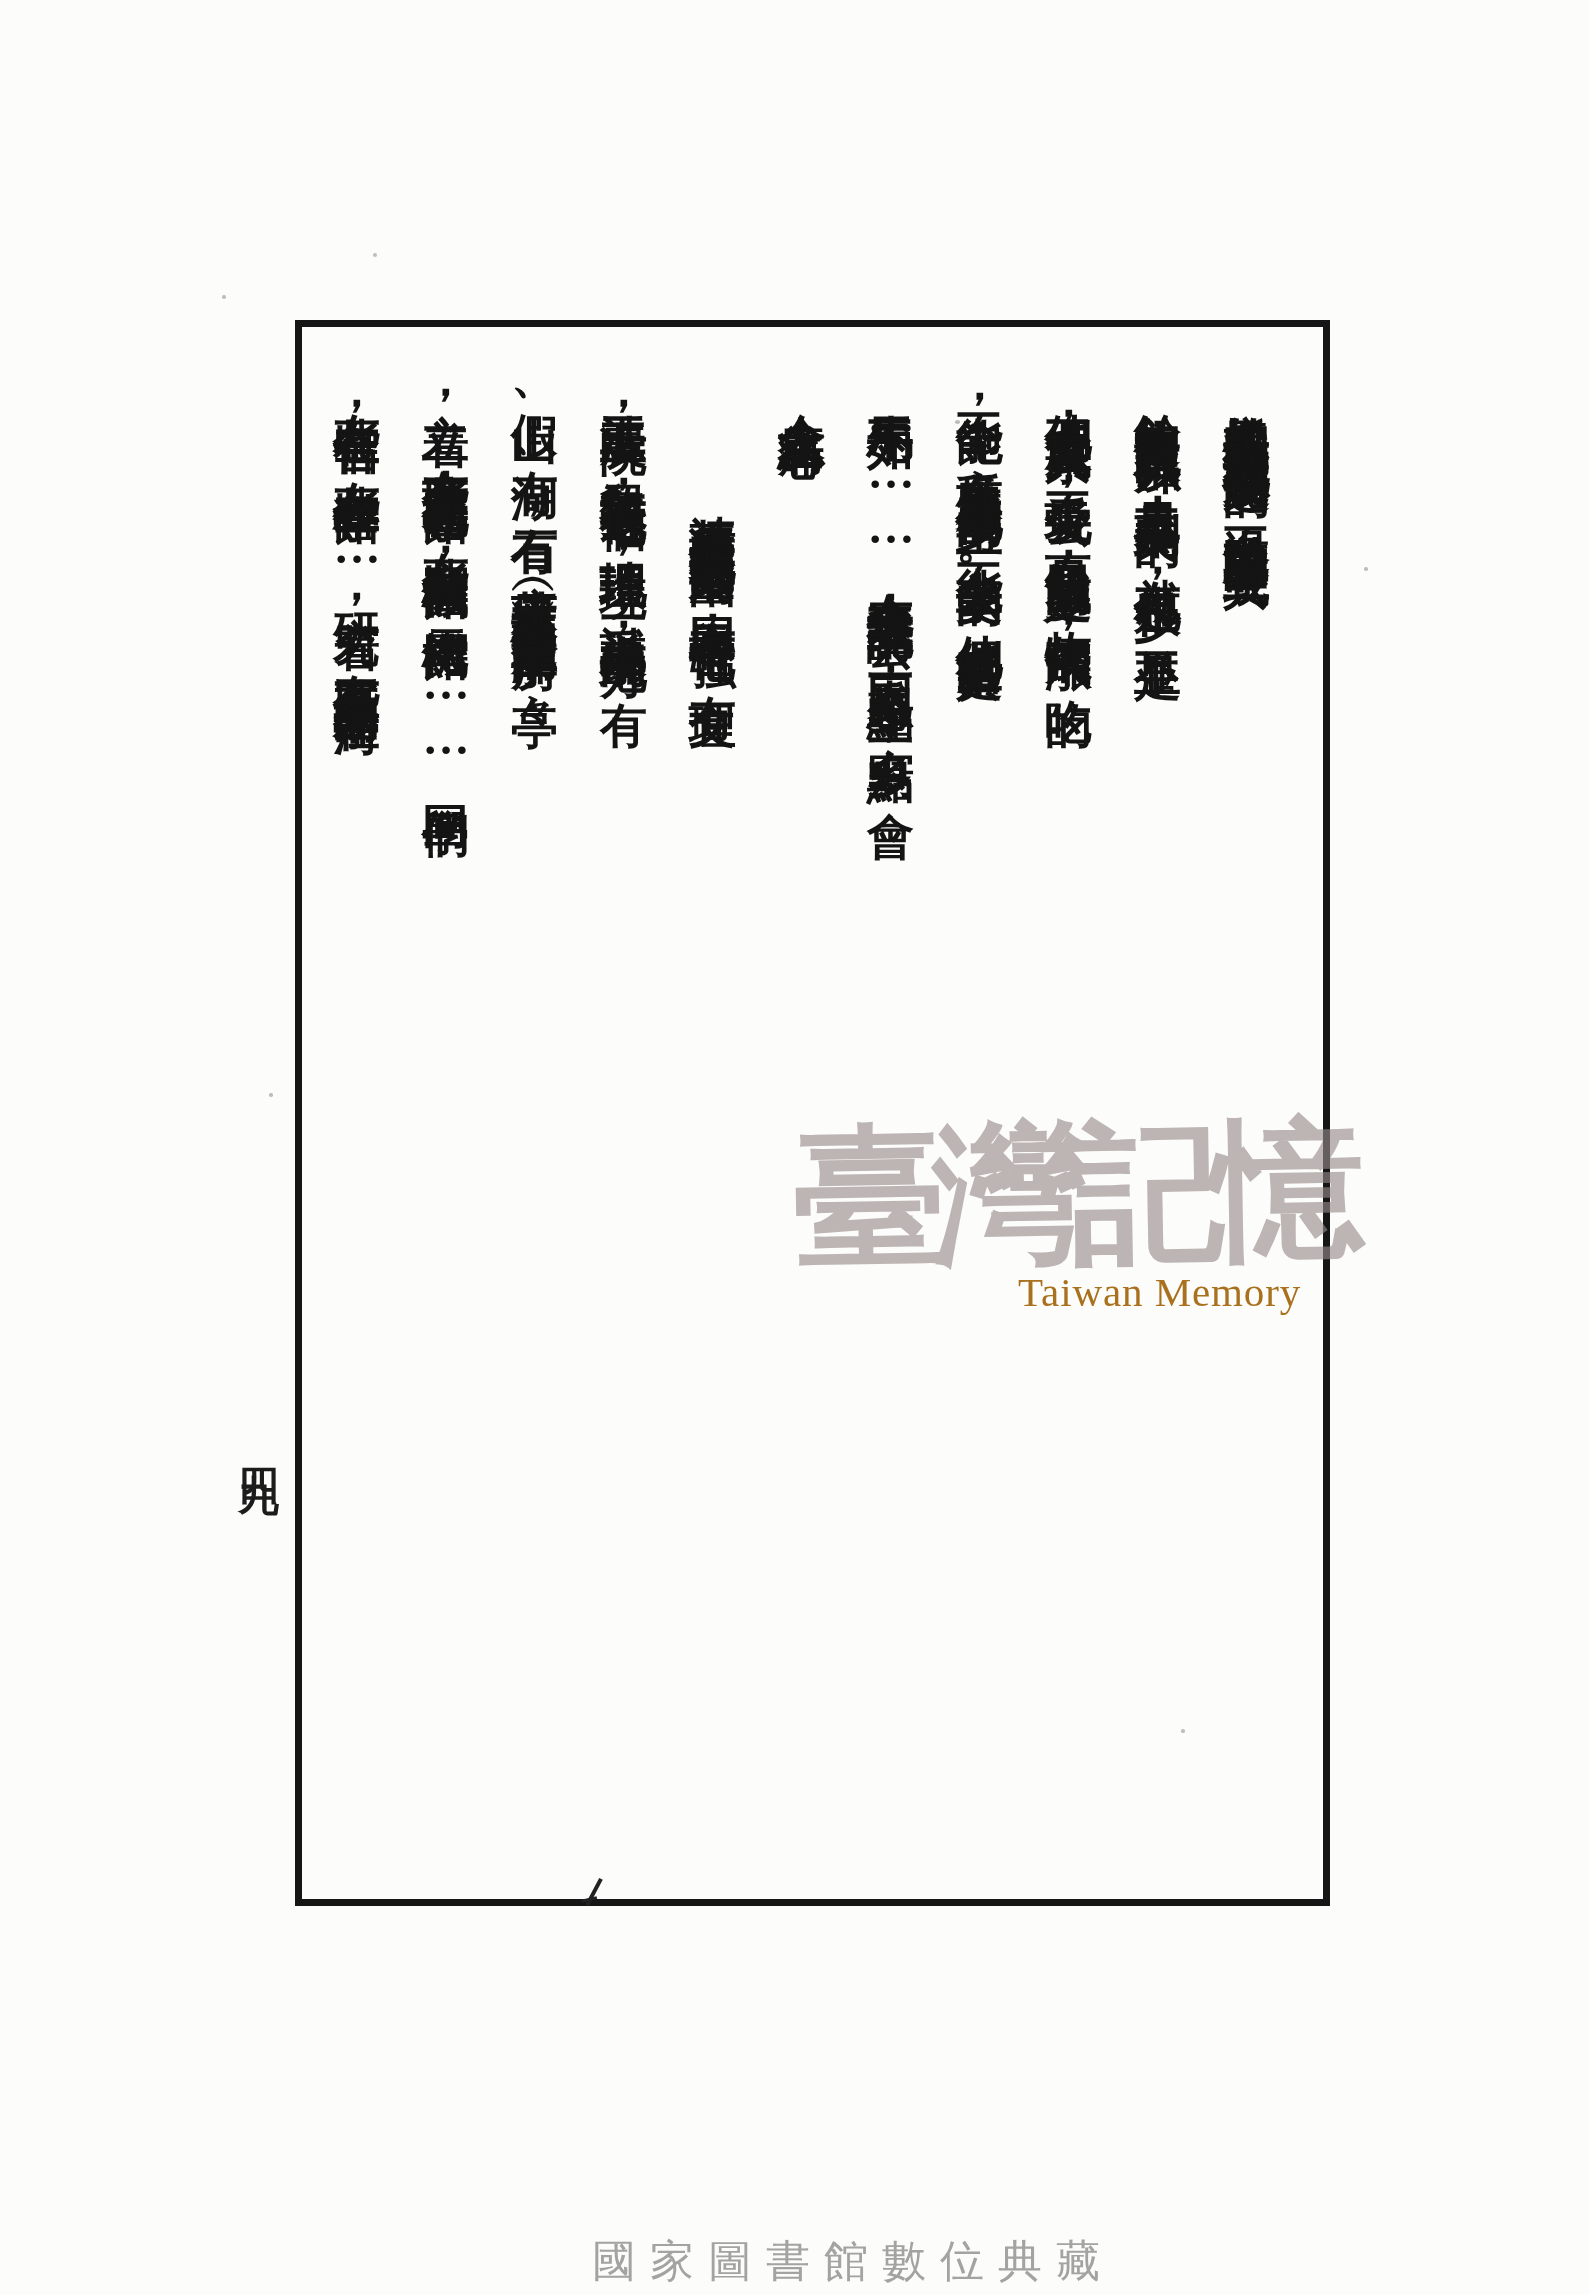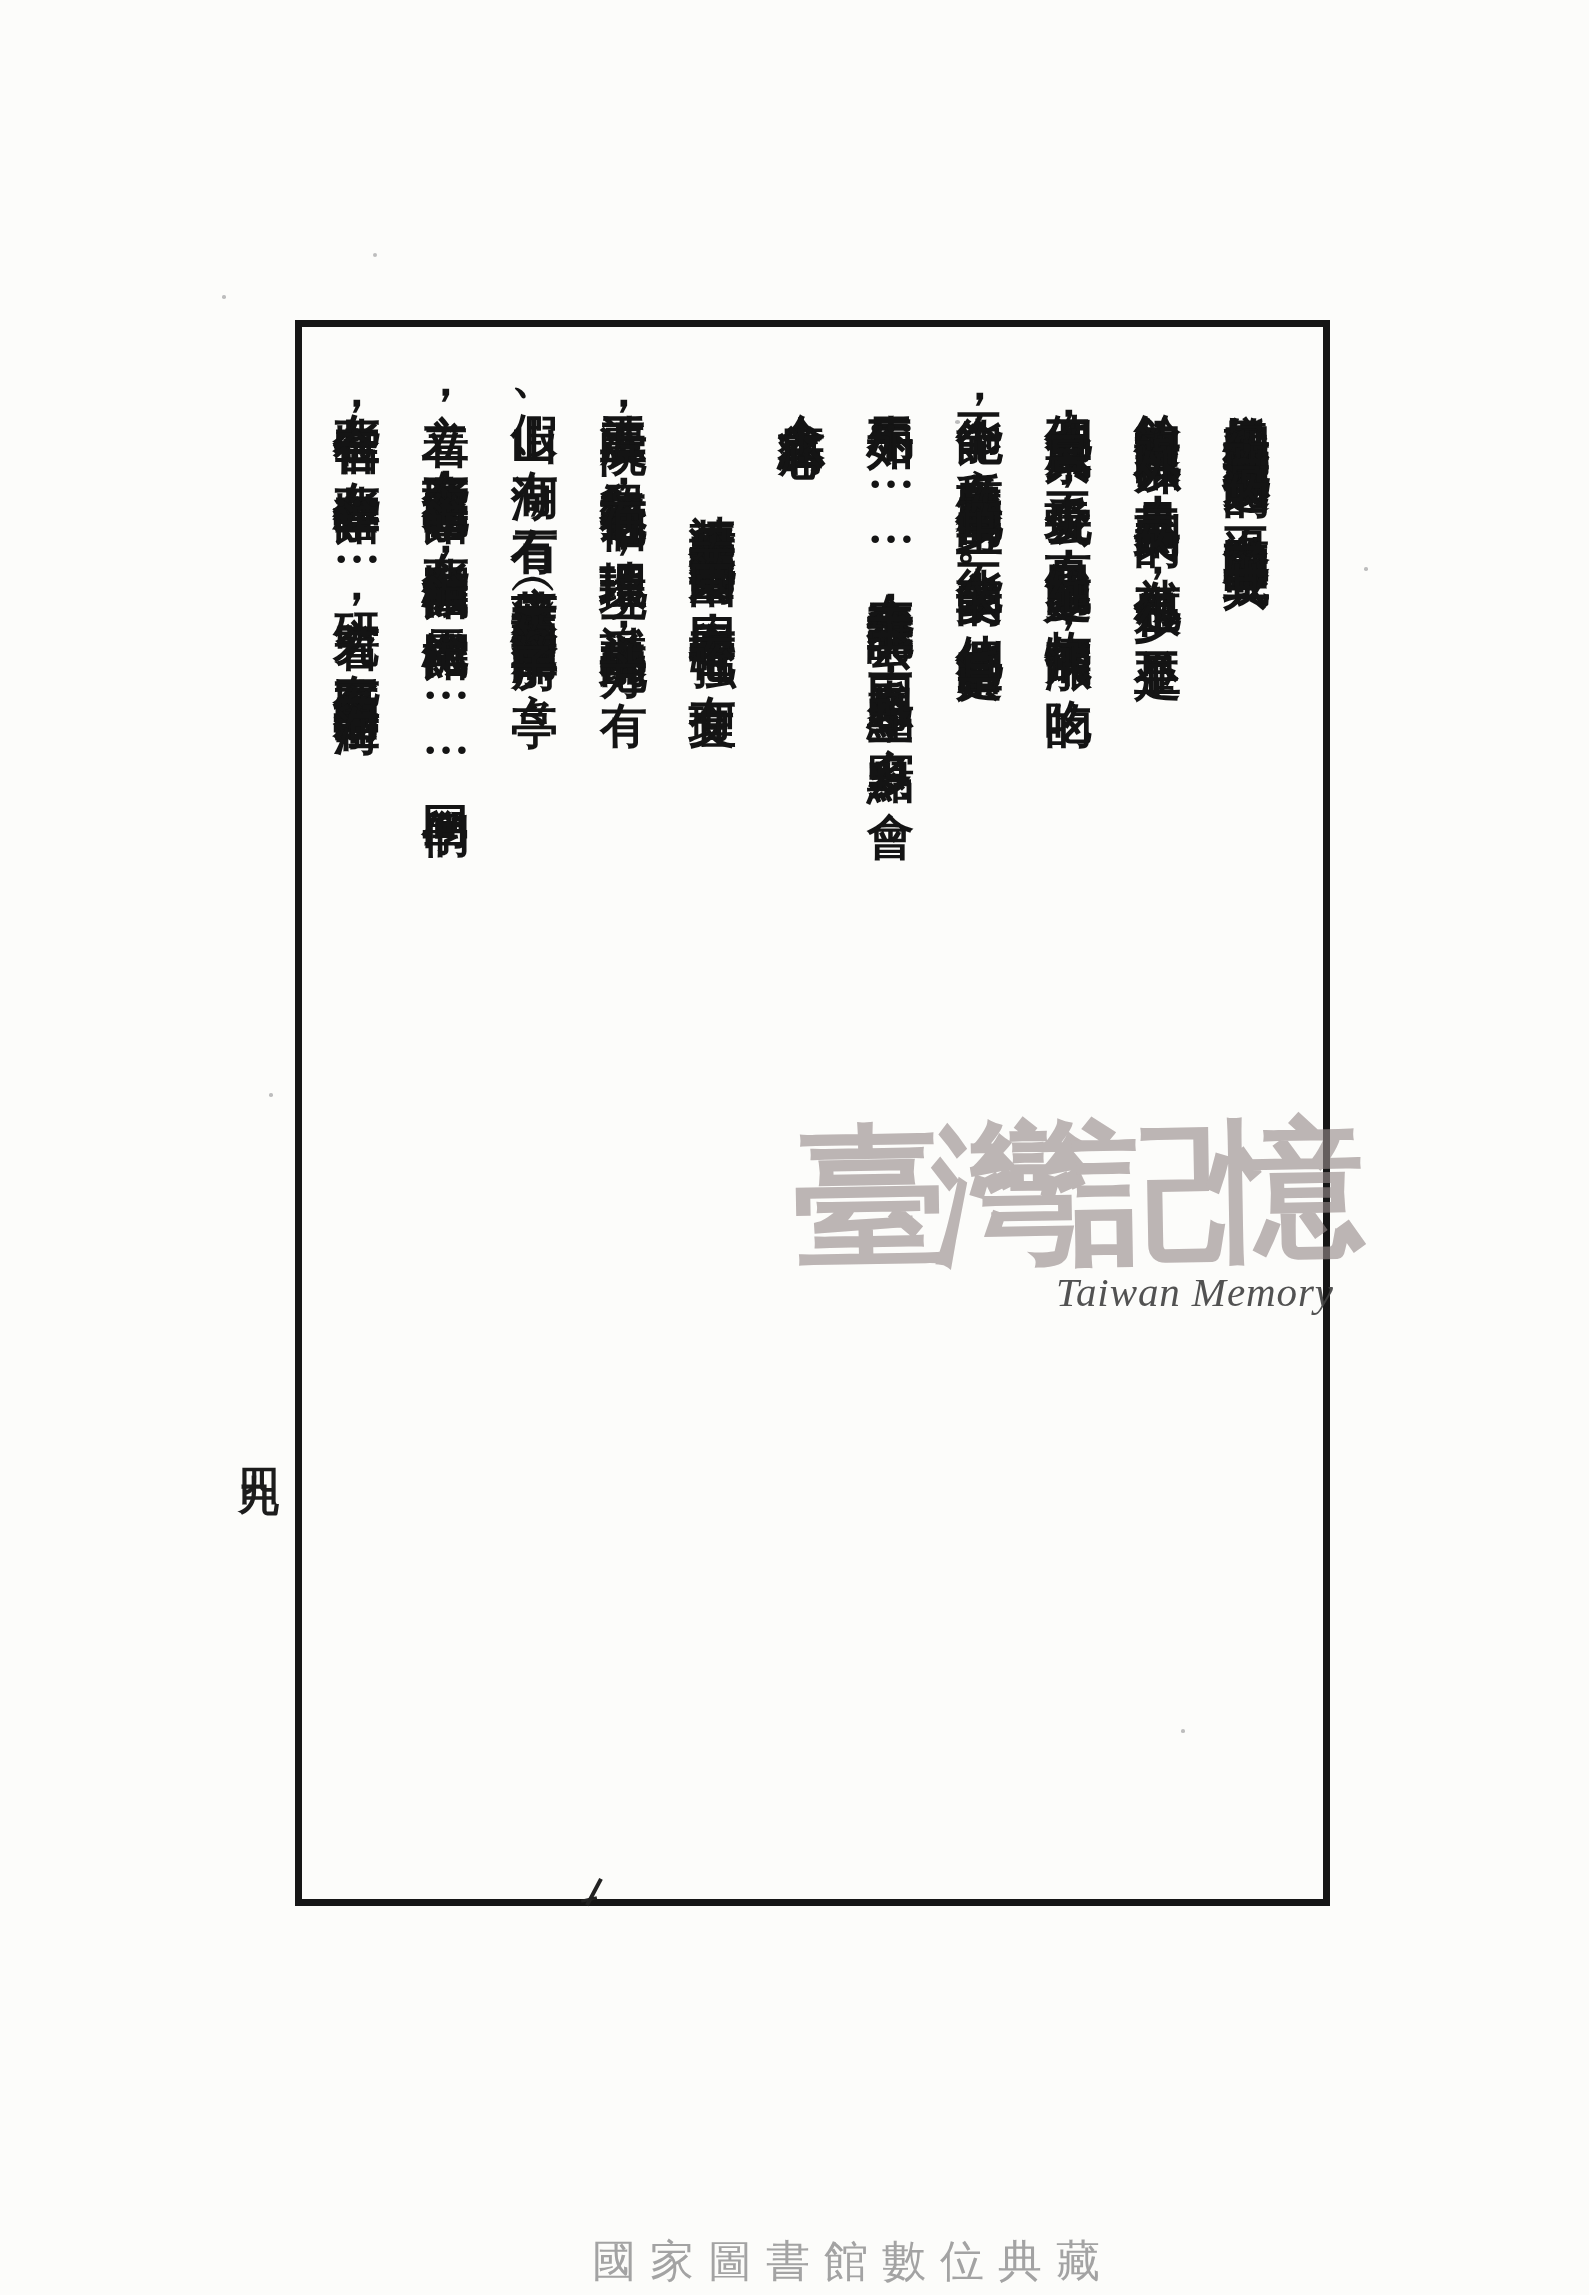--- a/index.html
+++ b/index.html
@@ -47,23 +47,23 @@
     position:absolute;left:793px;top:1119px;
     font-size:152px;line-height:152px;
     letter-spacing:-12.4px;
     font-weight:bold;
     color:#968a8a;opacity:.62;
     white-space:nowrap;
     transform:rotate(-1deg);
     pointer-events:none;
   }
   #wm-latin{
-    position:absolute;left:1056px;top:1268px;
-    font-size:41px;font-style:italic;
-    color:#404040;opacity:.9;
+    position:absolute;left:1018px;top:1268px;
+    font-size:41px;
+    color:#a16207;opacity:.9;
     letter-spacing:0.9px;
     pointer-events:none;
   }
   
   #footer{
     position:absolute;left:592px;top:2232px;
     font-family:"Liberation Sans","DejaVu Sans",sans-serif;
     font-size:44px;color:#a3a3a3;
     letter-spacing:14px;white-space:nowrap;
   }

